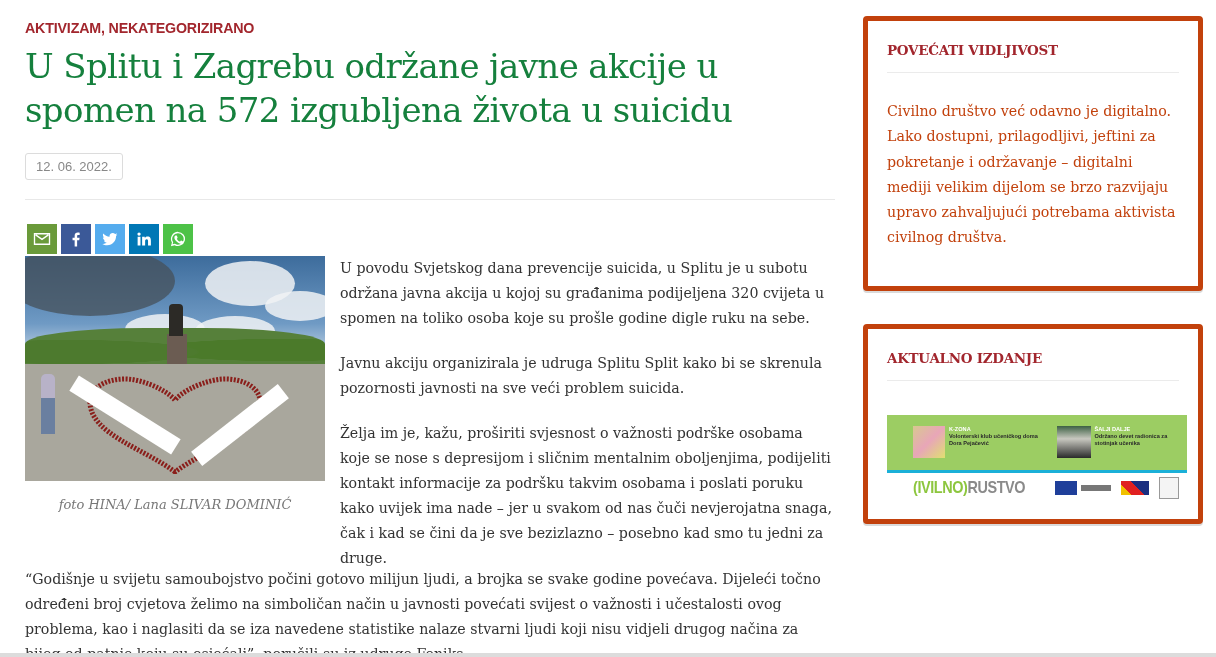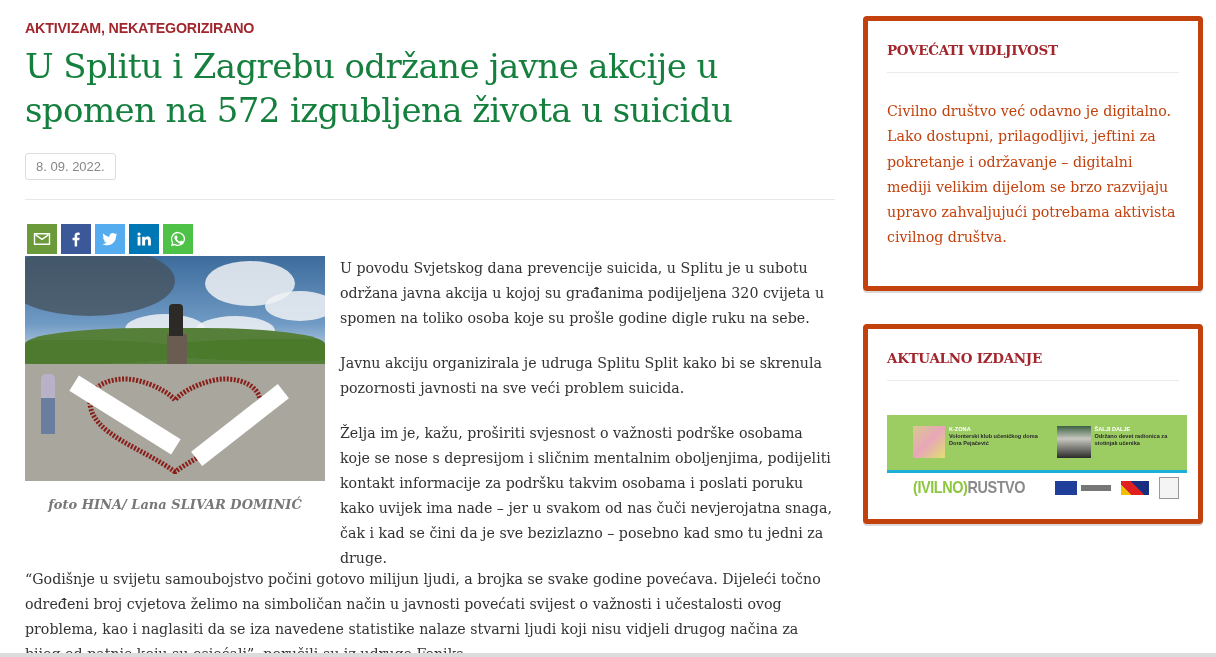--- a/index.html
+++ b/index.html
@@ -10,21 +10,21 @@
   .categories { position: absolute; top: 19px; left: 0; font-family: "Liberation Sans", sans-serif; font-weight: bold; font-size: 15.5px; letter-spacing: -0.2px; color: #a2262d; transform: scaleX(0.92); transform-origin: left; white-space: nowrap; }
   .categories a { color: #a2262d; text-decoration: none; }
   .title { position: absolute; top: 44px; left: 0; width: 800px; font-family: "DejaVu Serif", serif; font-weight: normal; font-size: 34px; line-height: 44px; color: #15803d; letter-spacing: -0.6px; }
   .date-badge { position: absolute; top: 153px; left: 0; height: 27px; padding: 0 10px; border: 1px solid #dcdcdc; border-radius: 3px; font-family: "Liberation Sans", sans-serif; font-size: 13px; line-height: 25px; color: #888; }
   .divider { position: absolute; top: 199px; left: 0; width: 810px; height: 1px; background: #e8e8e8; }
 
   .share { position: absolute; top: 224px; left: 2px; display: flex; gap: 4px; }
   .share-btn { width: 30px; height: 30px; display: flex; align-items: center; justify-content: center; cursor: pointer; }
   .share-btn svg { width: 18px; height: 18px; fill: #fff; }
 
-  .figure { position: absolute; top: 256px; left: 0; width: 300px; font-weight: bold; }
+  .figure { position: absolute; top: 256px; left: 0; width: 300px; }
   .photo { width: 300px; height: 225px; position: relative; overflow: hidden; background: linear-gradient(180deg, #3d6c9c 0%, #6f9ac4 30%, #c7d7e6 45%, #5a7f3c 55%, #9b9c92 62%, #b3b1a6 100%); }
   .cloud { position: absolute; border-radius: 50%; background: rgba(240,242,245,0.85); }
   .cloud.dark { background: rgba(70,80,90,0.75); }
   .statue-base { position: absolute; left: 142px; top: 78px; width: 20px; height: 40px; background: #6b5c52; }
   .statue { position: absolute; left: 144px; top: 48px; width: 14px; height: 32px; background: #2c2a26; border-radius: 4px 4px 0 0; }
   .trees { position: absolute; left: 0; top: 72px; width: 300px; height: 40px; background: radial-gradient(ellipse at 15% 60%, #4d7a2e 0 35%, transparent 36%), radial-gradient(ellipse at 85% 55%, #4b7a2a 0 35%, transparent 36%), linear-gradient(#56803a, #56803a); border-radius: 40% 40% 0 0; }
   .ground { position: absolute; left: 0; top: 108px; width: 300px; height: 117px; background: #a9a79d; }
   .heart { position: absolute; left: 60px; top: 118px; width: 180px; height: 100px; }
   .banner-l { position: absolute; left: 40px; top: 150px; width: 120px; height: 18px; background: #fff; transform: rotate(32deg); }
   .banner-r { position: absolute; left: 160px; top: 160px; width: 110px; height: 18px; background: #fff; transform: rotate(-38deg); }
@@ -68,21 +68,21 @@
 </head>
 <body>
 
 <div class="main">
   <div class="categories">
     <a href="#">AKTIVIZAM</a><span>, </span><a href="#">NEKATEGORIZIRANO</a>
   </div>
 
   <h1 class="title">U Splitu i Zagrebu održane javne akcije u spomen na 572 izgubljena života u suicidu</h1>
 
-  <div class="date-badge">8. 09. 2022.</div>
+  <div class="date-badge">12. 06. 2022.</div>
 
   <div class="divider"></div>
 
   <div class="share">
     <div class="share-btn" style="background:#6a9a3a">
       <svg viewBox="0 0 24 24">
           <path d="M2 5h20v14H2z M3.5 6.5l8.5 6 8.5-6" fill="none" stroke="#fff" stroke-width="1.8"></path>
         </svg>
     </div>
     <div class="share-btn" style="background:#3b5998">

